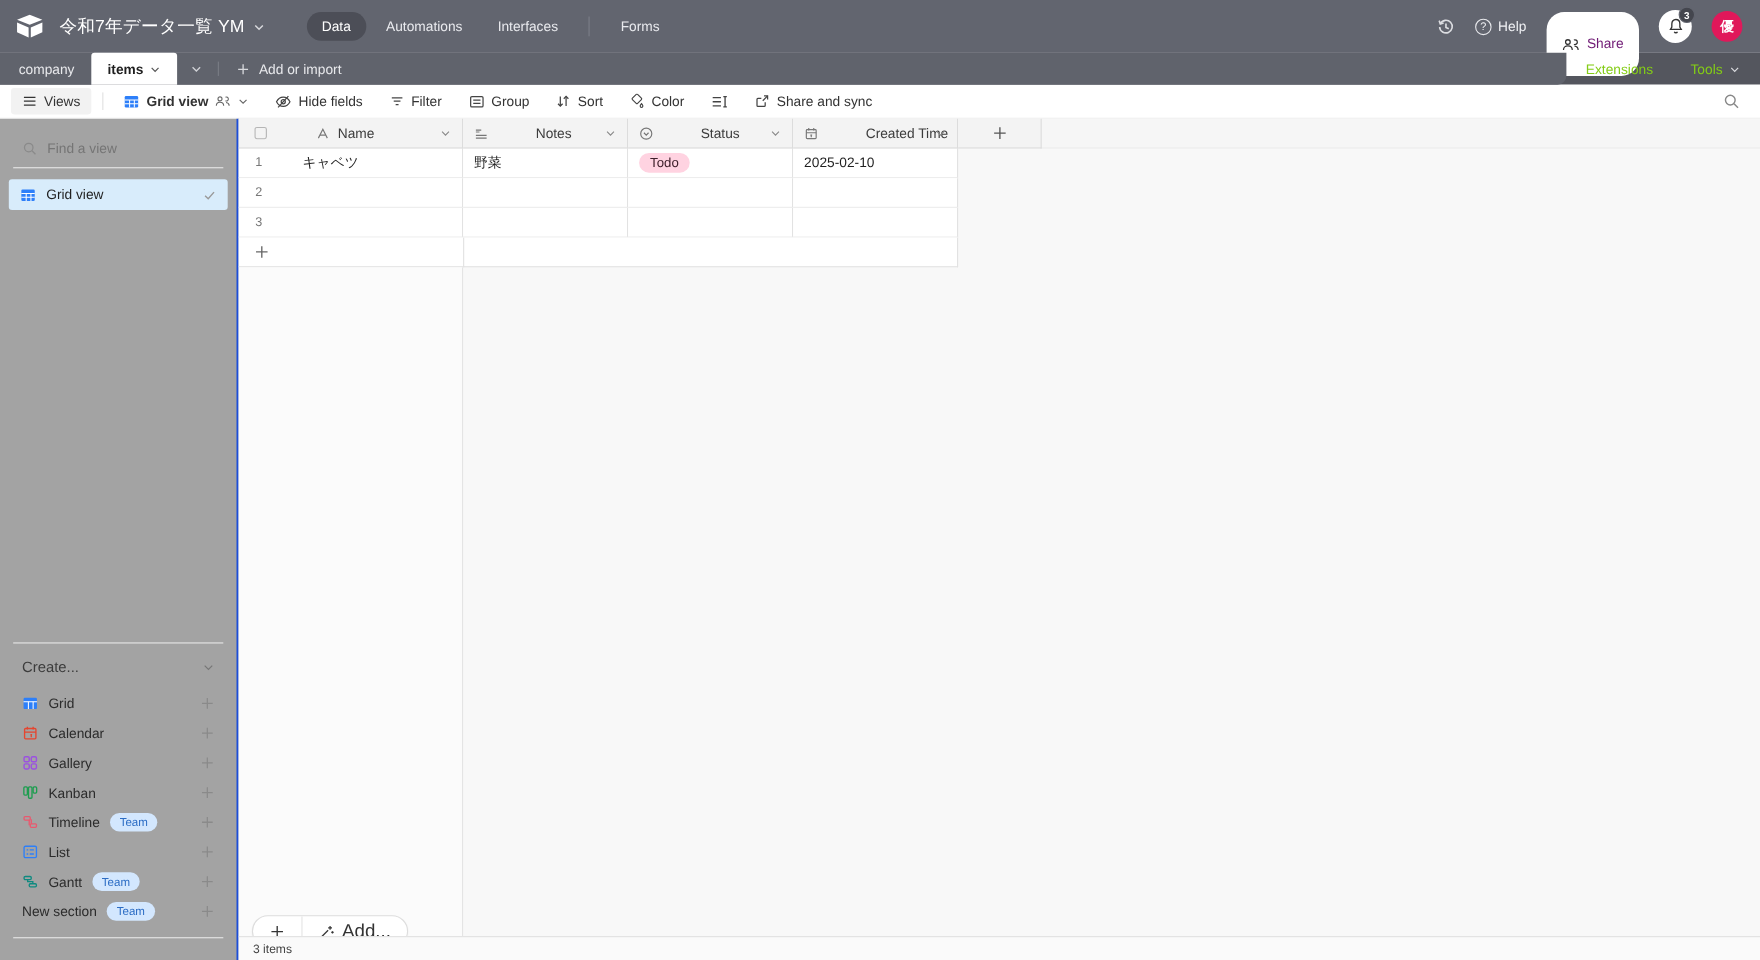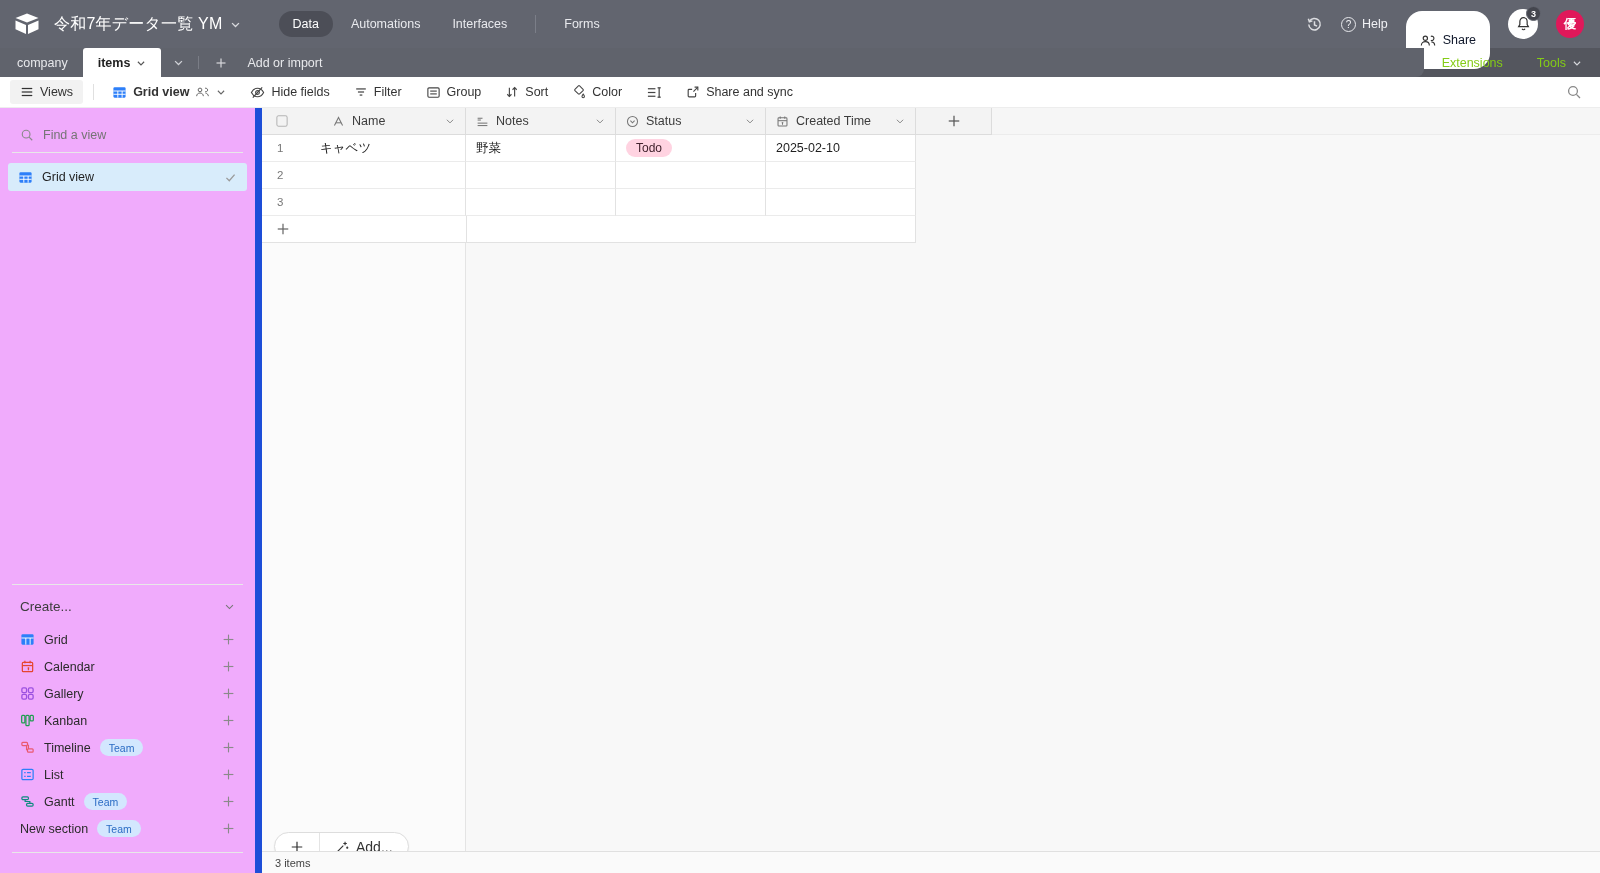--- a/index.html
+++ b/index.html
@@ -13,50 +13,50 @@
   .logo { margin-right:14px; }
   .base-title { display:flex; align-items:center; gap:7px; cursor:pointer; }
   .base-title .t { font-size:16px; font-weight:400; letter-spacing:.2px; }
   .topnav { display:flex; align-items:center; margin-left:38px; gap:4px; }
   .topnav .navtab { font-size:12.5px; color:#e9eaee; padding:6px 14px; border-radius:14px; cursor:pointer; }
   .topnav .navtab.active { background:#4c4e57; color:#fff; font-weight:500; }
   .topnav .vdiv { width:1px; height:18px; background:#7b7e88; margin:0 10px; }
   .top-right { margin-left:auto; display:flex; align-items:center; gap:18px; }
   .help { display:flex; align-items:center; gap:6px; font-size:12.5px; color:#f0f1f4; cursor:pointer; }
   .help .q { width:15px; height:15px; border:1.2px solid #e7e8ec; border-radius:50%; font-size:10px; display:flex; align-items:center; justify-content:center; }
-  .share-btn { display:flex; align-items:center; gap:7px; background:#fff; color:#0f172a; font-size:12.5px; font-weight:500; padding:22px 14px; border-radius:16px; cursor:pointer;margin-top:32px; }
+  .share-btn { display:flex; align-items:center; gap:7px; background:#fff; color:#701a75; font-size:12.5px; font-weight:500; padding:22px 14px; border-radius:16px; cursor:pointer;margin-top:32px; }
   .bell-wrap { position:relative; width:30px; height:30px; background:#fff; border-radius:50%; display:flex; align-items:center; justify-content:center; cursor:pointer; }
   .bell-badge { position:absolute; top:-3px; right:-3px; min-width:15px; height:15px; padding:0 4px; background:#44464e; border:1.5px solid #62656f; color:#fff; font-size:9px; font-weight:600; border-radius:8px; display:flex; align-items:center; justify-content:center; }
   .avatar { width:28px; height:28px; border-radius:50%; background:#e0185a; color:#fff; font-size:12.5px; font-weight:600; display:flex; align-items:center; justify-content:center; cursor:pointer; }
 
   
   .tabbar { height:29px; background:#54565e; display:flex; align-items:stretch; }
   .tabstrip { display:flex; align-items:stretch; background:#60636c; border-radius:0 0 8px 0; padding-left:2px; flex:1; max-width:1444px; }
   .ttab { display:flex; align-items:center; gap:6px; padding:0 15px; font-size:12.5px; color:#e8e9ec; cursor:pointer; }
   .ttab.active { background:#fff; color:#1f1f1f; font-weight:600; border-radius:3px 3px 0 0; }
   .ttab.active .chev { color:#555; }
   .strip-chev { display:flex; align-items:center; padding:0 12px; color:#cfd1d6; cursor:pointer; }
   .strip-div { width:1px; height:13px; background:#7a7d86; align-self:center; margin:0 2px; }
-  .add-import { display:flex; align-items:center; gap:20px; padding:0 14px; font-size:12.5px; color:#e8e9ec; cursor:pointer; }
+  .add-import { display:flex; align-items:center; gap:8px; padding:0 14px; font-size:12.5px; color:#e8e9ec; cursor:pointer; }
   .tab-right { display:flex; align-items:center; gap:34px; padding:0 18px; margin-left:auto; font-size:12.5px; color:#84cc16; }
   .tab-right .item { display:flex; align-items:center; gap:6px; cursor:pointer; }
 
   
   .toolbar { height:31px; background:#fff; display:flex; align-items:center; padding:0 10px; border-bottom:1px solid #ededed; }
   .tb-btn { display:flex; align-items:center; gap:6px; padding:4px 8px; border-radius:3px; font-size:12.5px; color:#333; cursor:pointer; }
   .views-btn { background:#f2f2f2; padding:5px 10px; font-weight:500; }
   .tb-div { width:1px; height:16px; background:#e0e0e0; margin:0 10px; }
   .viewname { font-weight:600; }
   .tb-right { margin-left:auto; display:flex; align-items:center; padding-right:8px; }
 
   
   .content { display:flex; height:765px; }
 
   
-  .sidebar { width:262px; background:#f0abfc; border-right:7px solid #1d4ed8; display:flex; flex-direction:column; padding-top:8px; }
+  .sidebar { width:217px; background:#a3a3a3; border-right:2px solid #1d4ed8; display:flex; flex-direction:column; padding-top:8px; }
   .findview { display:flex; align-items:center; gap:9px; margin:4px 12px 0 12px; padding:8px 8px 10px 8px; border-bottom:1px solid #e8e8e8; color:#8a8a8a; }
   .findview input { border:none; outline:none; font-size:12.5px; width:140px; font-family:"Liberation Sans",sans-serif; color:#333; background:transparent; }
   .view-list { padding:10px 8px 0 8px; }
   .view-item { display:flex; align-items:center; gap:9px; height:28px; padding:0 10px; border-radius:3px; cursor:pointer; }
   .view-item.selected { background:#d8ecfb; }
   .view-item .lbl { font-size:12.5px; font-weight:500; color:#1f1f1f; flex:1; }
   .spacer { flex:1; }
   .create-sec { padding:0 0 10px 0; }
   .sec-div { height:1px; background:#e8e8e8; margin:0 12px 14px 12px; }
   .create-head { display:flex; align-items:center; padding:0 20px 12px 20px; cursor:pointer; }
@@ -69,40 +69,40 @@
   .citem.noicon .lbl { margin-left:0; }
 
   
   .main { flex:1; background:#f8f8f8; position:relative; display:flex; flex-direction:column; }
   .ghead { display:flex; height:27px; }
   .hcell { background:#f3f3f3; border-right:1px solid #dcdcdc; border-bottom:1px solid #dcdcdc; display:flex; align-items:center; font-size:12.5px; color:#3c3c3c; position:relative; }
   .hcell .chev { position:absolute; right:10px; color:#888; }
   .hc-primary { width:204px; }
   .hc-primary .cbox { margin-left:14px; }
   .hc-primary .ficon { margin-left:44px; margin-right:7px; }
-  .hc-std { width:150px; }
+  .hc-std { width:150px;gap:36px; }
   .hc-std .ficon { margin-left:10px; margin-right:7px; }
   .hc-add { width:76px; justify-content:center; color:#555; cursor:pointer; }
   .hc-fill { flex:1; background:#f6f6f6; border-bottom:1px solid #ececec; }
   .grow { display:flex; height:27px; }
   .gcell { background:#fff; border-right:1px solid #e2e2e2; border-bottom:1px solid #ebebeb; display:flex; align-items:center; font-size:12.5px; color:#1f1f1f; }
   .gc-primary { width:204px; }
   .rownum { width:46px; padding-left:15px; font-size:11.5px; color:#777; }
   .gc-primary .val { margin-left:12px; }
   .gc-std { width:150px; padding-left:10px; }
   .row-fill { flex:1; }
   .addrow { display:flex; height:27px; }
   .addrow .cellwrap { width:654px; background:#fff; border-bottom:1px solid #e2e2e2; border-right:1px solid #e2e2e2; display:flex; align-items:center; }
   .addrow .inner-div { width:1px; height:100%; background:#e2e2e2; position:absolute; left:204px; }
   .addrow .plus { margin-left:14px; color:#666; cursor:pointer; }
   .status-badge { margin-left:0; background:#ffd3e1; color:#40212c; font-size:12px; padding:2px 10px; border-radius:10px; }
   .below-left { position:absolute; left:0; top:135px; bottom:22px; width:204px; background:#fbfbfb; border-right:1px solid #e4e4e4; }
   .summary-bar { position:absolute; left:0; right:0; bottom:0; height:22px; background:#fafafa; border-top:1px solid #e0e0e0; display:flex; align-items:center; padding-left:13px; font-size:11px; color:#444; }
   .addpill { position:absolute; left:12px; bottom:12px; height:29px; background:#fff; border:1px solid #ddd; border-radius:15px; display:flex; align-items:stretch; box-shadow:0 1px 2px rgba(0,0,0,.05); overflow:hidden; }
-  .addpill .seg { display:flex; align-items:center; padding:0 15px; cursor:pointer; gap:7px; font-size:14px; color:#333; }
+  .addpill .seg { display:flex; align-items:center; padding:0 15px; cursor:pointer; gap:7px; font-size:17px; color:#333; }
   .addpill .seg1 { border-right:1px solid #e4e4e4; }
 </style>
 </head>
 <body>
 
 <div class="topbar">
   <span class="ic logo">
     <svg width="26" height="22" viewBox="0 0 26 22">
       <polygon points="13,0.5 24.5,5 13,9.5 1.5,5" fill="#fff"></polygon>
       <polygon points="1.5,7.5 12,11.9 12,21 1.5,16.3" fill="#fff"></polygon>

